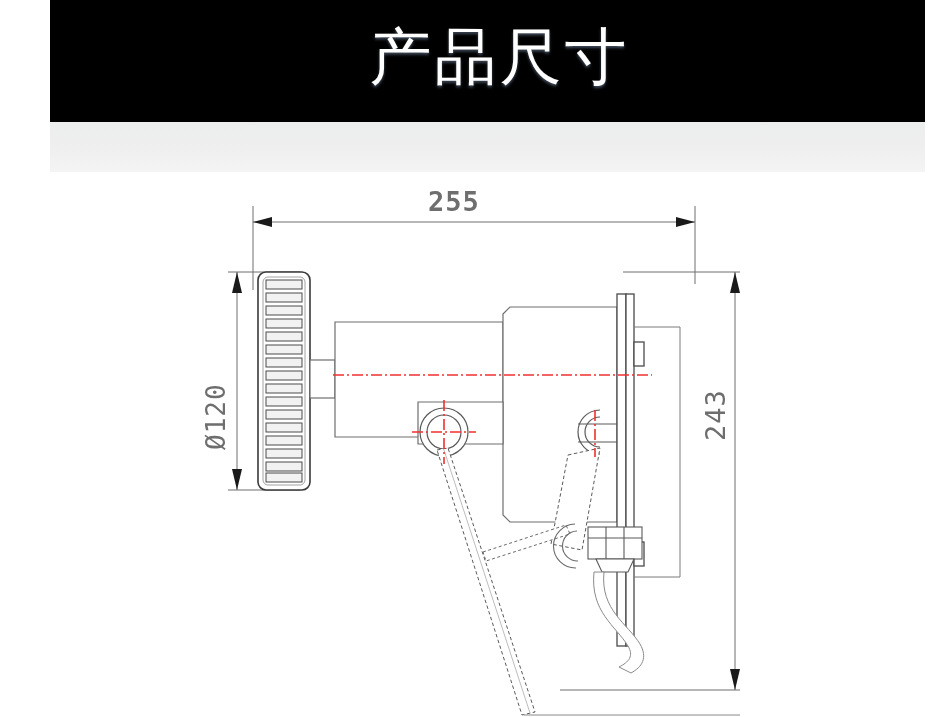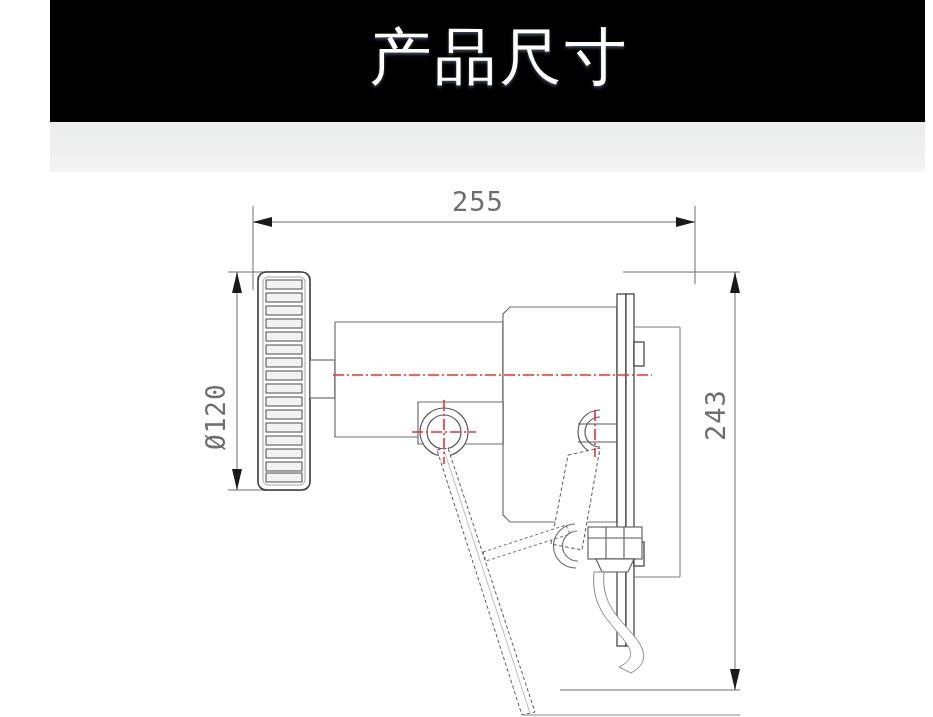--- a/index.html
+++ b/index.html
@@ -69,22 +69,23 @@
   .dim-label {
     position: absolute;
     color: #6e6e6e;
     font-family: "DejaVu Sans Mono", monospace;
     font-size: 27px;
     letter-spacing: 1px;
     white-space: nowrap;
     user-select: none;
   }
   #dim-255 {
-    left: 452px;
+    left: 428px;
     top: 186px;
+    font-weight: bold;
   }
   #dim-243 {
     left: 700px;
     top: 441px;
     transform: rotate(-90deg);
     transform-origin: left top;
   }
   #dim-120 {
     left: 201px;
     top: 450px;

